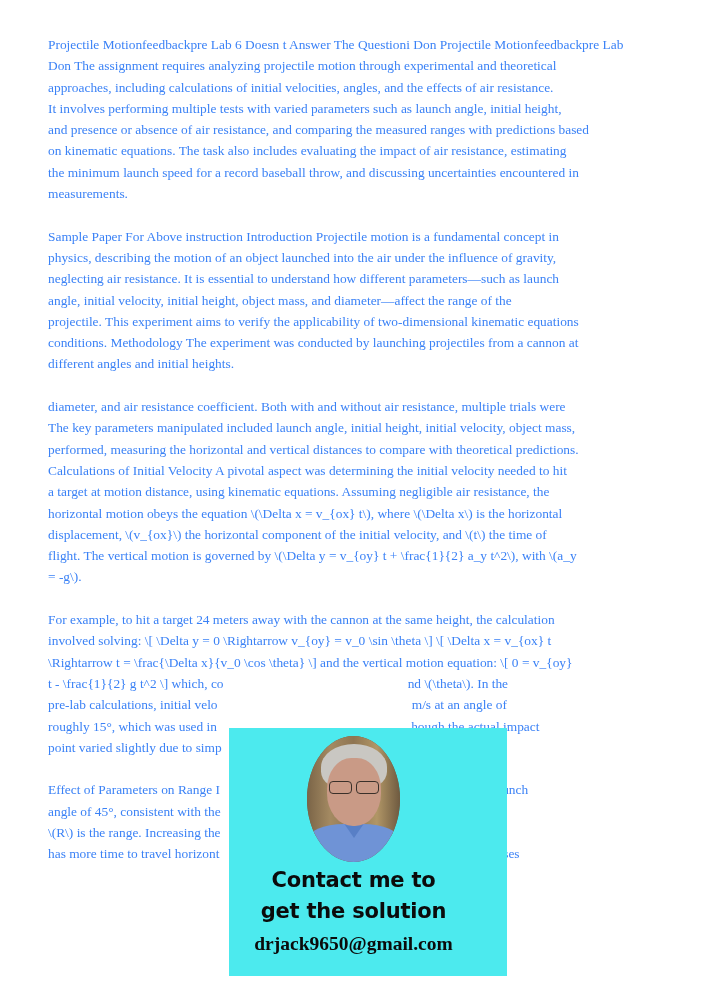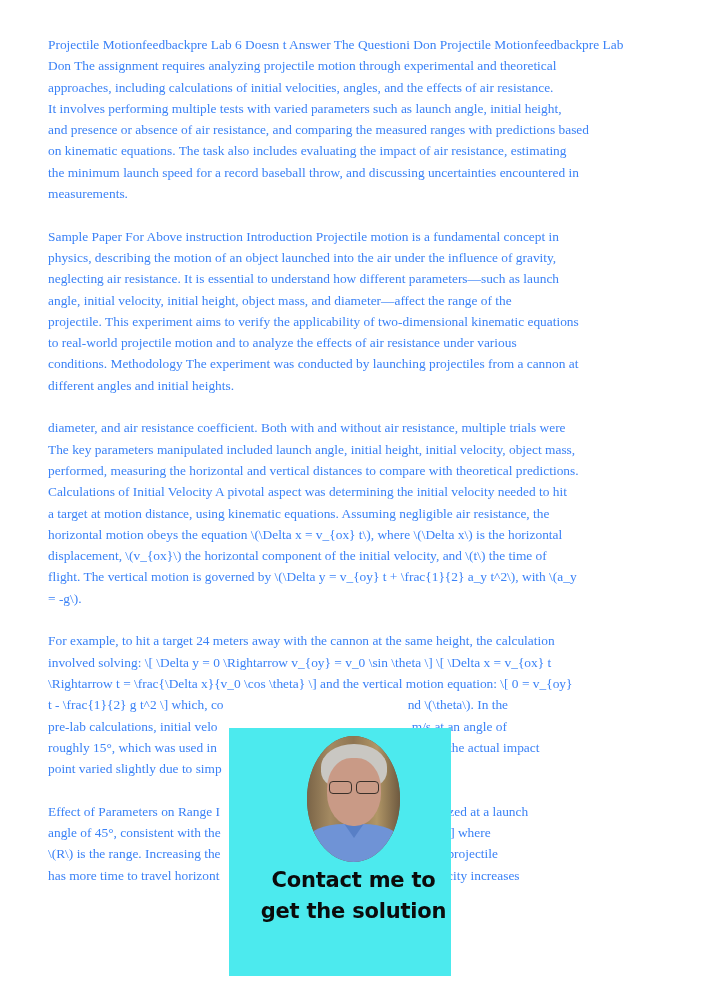--- a/index.html
+++ b/index.html
@@ -28,21 +28,21 @@
       white-space: normal;
     }
     .line {
       display: block;
       white-space: nowrap;
     }
     .overlay {
       position: absolute;
       left: 229px;
       top: 728px;
-      width: 222px;
+      width: 278px;
       height: 248px;
       background: #4ceaee;
     }
     .avatar {
       position: absolute;
       left: 78px;
       top: 8px;
       width: 93px;
       height: 126px;
       border-radius: 50%;
@@ -121,21 +121,20 @@
     <span class="line">on kinematic equations. The task also includes evaluating the impact of air resistance, estimating</span>
     <span class="line">the minimum launch speed for a record baseball throw, and discussing uncertainties encountered in</span>
     <span class="line">measurements.</span>
   </p>
   <p class="para">
     <span class="line">Sample Paper For Above instruction Introduction Projectile motion is a fundamental concept in</span>
     <span class="line">physics, describing the motion of an object launched into the air under the influence of gravity,</span>
     <span class="line">neglecting air resistance. It is essential to understand how different parameters—such as launch</span>
     <span class="line">angle, initial velocity, initial height, object mass, and diameter—affect the range of the</span>
     <span class="line">projectile. This experiment aims to verify the applicability of two-dimensional kinematic equations</span>
-    <span class="line">to real-world projectile motion and to analyze the effects of air resistance under various</span>
     <span class="line">conditions. Methodology The experiment was conducted by launching projectiles from a cannon at</span>
     <span class="line">different angles and initial heights.</span>
   </p>
   <p class="para">
     <span class="line">diameter, and air resistance coefficient. Both with and without air resistance, multiple trials were</span>
     <span class="line">The key parameters manipulated included launch angle, initial height, initial velocity, object mass,</span>
     <span class="line">performed, measuring the horizontal and vertical distances to compare with theoretical predictions.</span>
     <span class="line">Calculations of Initial Velocity A pivotal aspect was determining the initial velocity needed to hit</span>
     <span class="line">a target at motion distance, using kinematic equations. Assuming negligible air resistance, the</span>
     <span class="line">horizontal motion obeys the equation \(\Delta x = v_{ox} t\), where \(\Delta x\) is the horizontal</span>
@@ -169,13 +168,14 @@
     <div class="face"></div>
     <div class="glasses">
       <span class="l"></span>
       <span class="r"></span>
     </div>
   </div>
   <div class="cta">
     <div>Contact me to</div>
     <div>get the solution</div>
   </div>
+  <div class="email">drjack9650@gmail.com</div>
 </div>
 
 </body></html>

